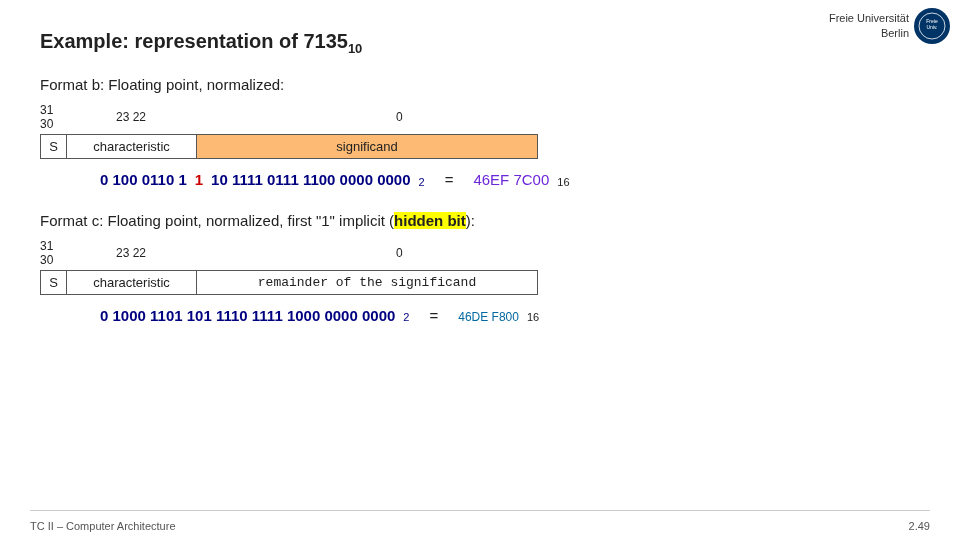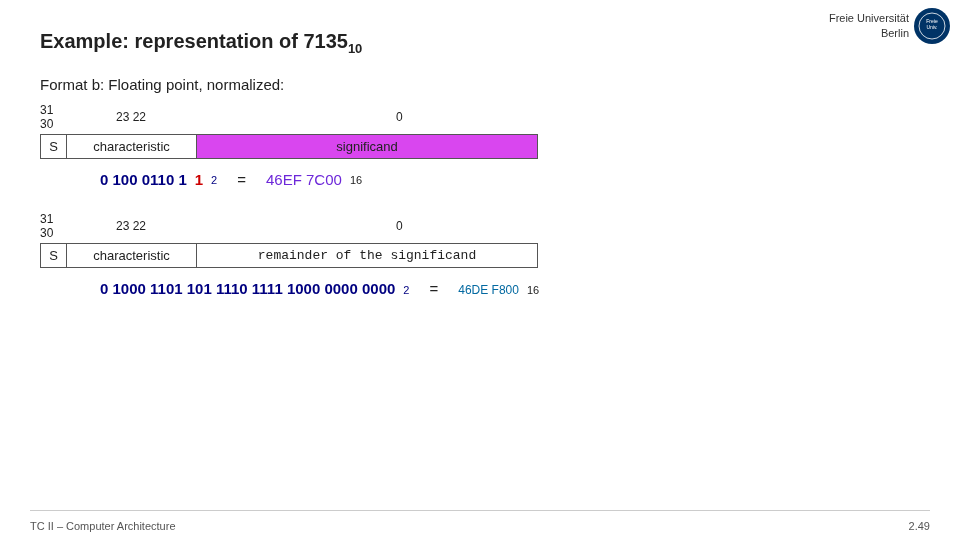--- a/index.html
+++ b/index.html
@@ -50,21 +50,21 @@
     .bit-cell {
       border-right: 1px solid #555;
       padding: 4px 6px;
       font-size: 13px;
       text-align: center;
     }
     .bit-cell:last-child { border-right: none; }
 
     .cell-s { width: 26px; background: #fff; }
     .cell-char { width: 130px; background: #fff; }
-    .cell-sig { width: 340px; background: #d946ef; text-align: center; }
+    .cell-sig { width: 340px; background: #fdba74; text-align: center; }
     .cell-remainder { width: 340px; background: #fff; text-align: center; font-family: Liberation Mono, monospace; }
 
     .binary-line {
       margin-top: 14px;
       margin-left: 60px;
       font-size: 15px;
       color: #000080;
       font-weight: bold;
       display: flex;
       align-items: baseline;
@@ -141,31 +141,35 @@
         </div>
         <div class="bit-cell cell-char">
           <span>characteristic</span>
         </div>
         <div class="bit-cell cell-sig">
           <span>significand</span>
         </div>
       </div>
     </div>
 
-    <div class="binary-line" style="margin-left:60px; margin-top:12px; font-size:15px; font-weight:bold; color:#000080; display:flex; align-items:center; flex-wrap:nowrap;">
+    <div class="binary-line" style="margin-left:60px; margin-top:12px; font-size:15px; font-weight:bold; color:#000080; display:flex; align-items:flex-end; flex-wrap:nowrap;">
       <span>0 100 0110 1</span>
         <span style="color:#cc0000;">1</span>
+        <span>10 1111 0111 1100 0000 0000</span>
         <sub style="font-size:11px; font-weight:normal; color:#000080;">2</sub>
       <span style="color:#222; font-weight:normal; margin:0 12px; font-size:15px;">=</span>
       <span style="color:#6d28d9; font-weight:normal; font-size:15px;">46EF 7C00</span>
         <sub style="font-size:11px; font-weight:normal; color:#222;">16</sub>
     </div>
   </div>
 
   <div class="section" style="margin-top:18px;">
+    <div class="section-title">
+      <span>Format c:  Floating point, normalized, first "1" implicit (</span><span style="background:#ffff00; font-weight:bold;">hidden bit</span><span>):</span>
+    </div>
 
     <div class="bit-diagram">
       
       <div style="display:flex; align-items:center; font-size:12px; margin-bottom:3px; gap:0;">
         <span style="width:26px;">31 30</span>
         <span style="width:50px;"></span>
         <span style="width:80px;">23  22</span>
         <span style="width:200px;"></span>
         <span>0</span>
       </div>

